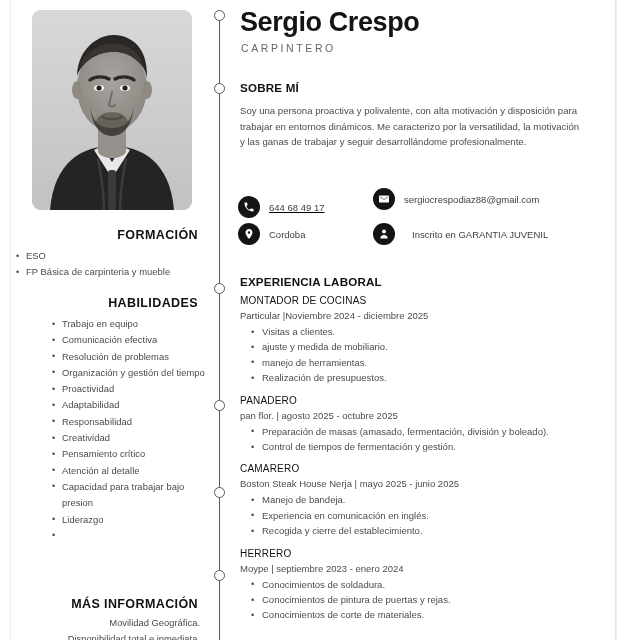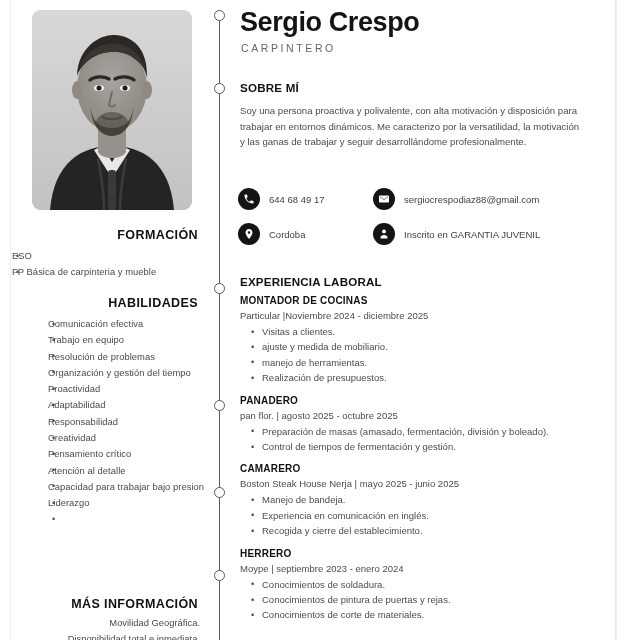--- a/index.html
+++ b/index.html
@@ -82,20 +82,21 @@
   ul.left-list {
     list-style: none;
     margin-top: 6px;
     padding-left: 0;
   }
   ul.left-list li {
     position: relative;
     font-size: 9.4px;
     color: #4a4a4a;
     line-height: 16.3px;
+    padding-left: 14px;
     letter-spacing: 0.05px;
   }
   ul.left-list li::before {
     content: "\2022";
     position: absolute;
     left: 4px;
     top: -0.5px;
     font-size: 9px;
     color: #4a4a4a;
   }
@@ -161,24 +162,24 @@
     position: absolute;
     left: 2px;
     top: 188px;
     width: 380px;
   }
   .contact-row {
     position: absolute;
     display: flex;
     align-items: center;
   }
-  .c1 { left: 4px;   top: 0px;  }
+  .c1 { left: 4px;   top: 8px; text-decoration: underline;  }
   .c2 { left: 4px;   top: 35px; }
   .c3 { left: 139px; top: 0px;  }
-  .c4 { left: 139px; top: 35px; }
+  .c4 { left: 139px; top: 35px; gap: 8px; }
 
   .cicon {
     width: 22px; height: 22px;
     border-radius: 50%;
     background: #141414;
     display: flex;
     align-items: center;
     justify-content: center;
     flex: 0 0 auto;
   }
@@ -198,21 +199,21 @@
   }
   .exp-list {
     position: absolute;
     left: 8px;
     top: 295px;
     width: 376px;
   }
   .job { margin-bottom: 9px; }
   .job-title {
     font-size: 10px;
-    font-weight: bold;
+    font-weight: normal;
     color: #111;
     letter-spacing: 0.2px;
     margin-bottom: 4px;
   }
   .job-meta {
     font-size: 9.5px;
     color: #4c4c4c;
     margin-bottom: 3px;
   }
   ul.job-bullets {
@@ -304,22 +305,22 @@
       <div class="left-title">FORMACIÓN</div>
       <ul class="left-list formacion-list" id="formacion-list">
           <li>ESO</li>
           <li>FP Básica de carpinteria y mueble</li>
         </ul>
     </div>
 
     <div style="position:absolute; left:0; right:0; top:296px;">
       <div class="left-title">HABILIDADES</div>
       <ul class="left-list habilidades-list" id="habilidades-list">
+          <li>Trabajo en equipo</li>
           <li>Comunicación efectiva</li>
-          <li>Trabajo en equipo</li>
           <li>Resolución de problemas</li>
           <li>Organización y gestión del tiempo</li>
           <li>Proactividad</li>
           <li>Adaptabilidad</li>
           <li>Responsabilidad</li>
           <li>Creatividad</li>
           <li>Pensamiento crítico</li>
           <li>Atención al detalle</li>
           <li>Capacidad para trabajar bajo presion</li>
           <li>Liderazgo</li>

